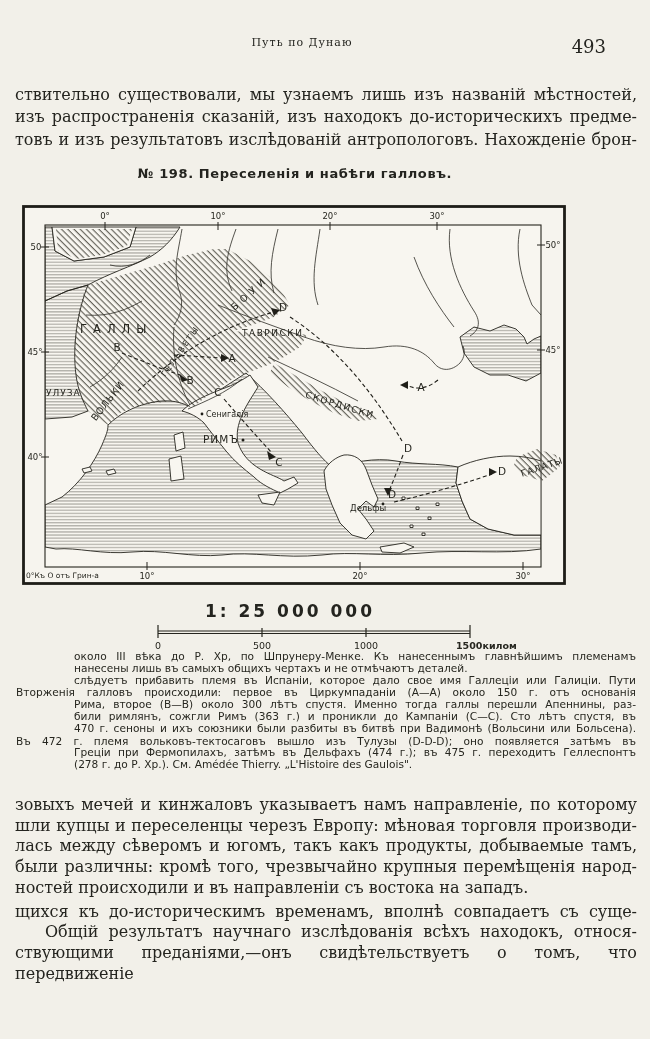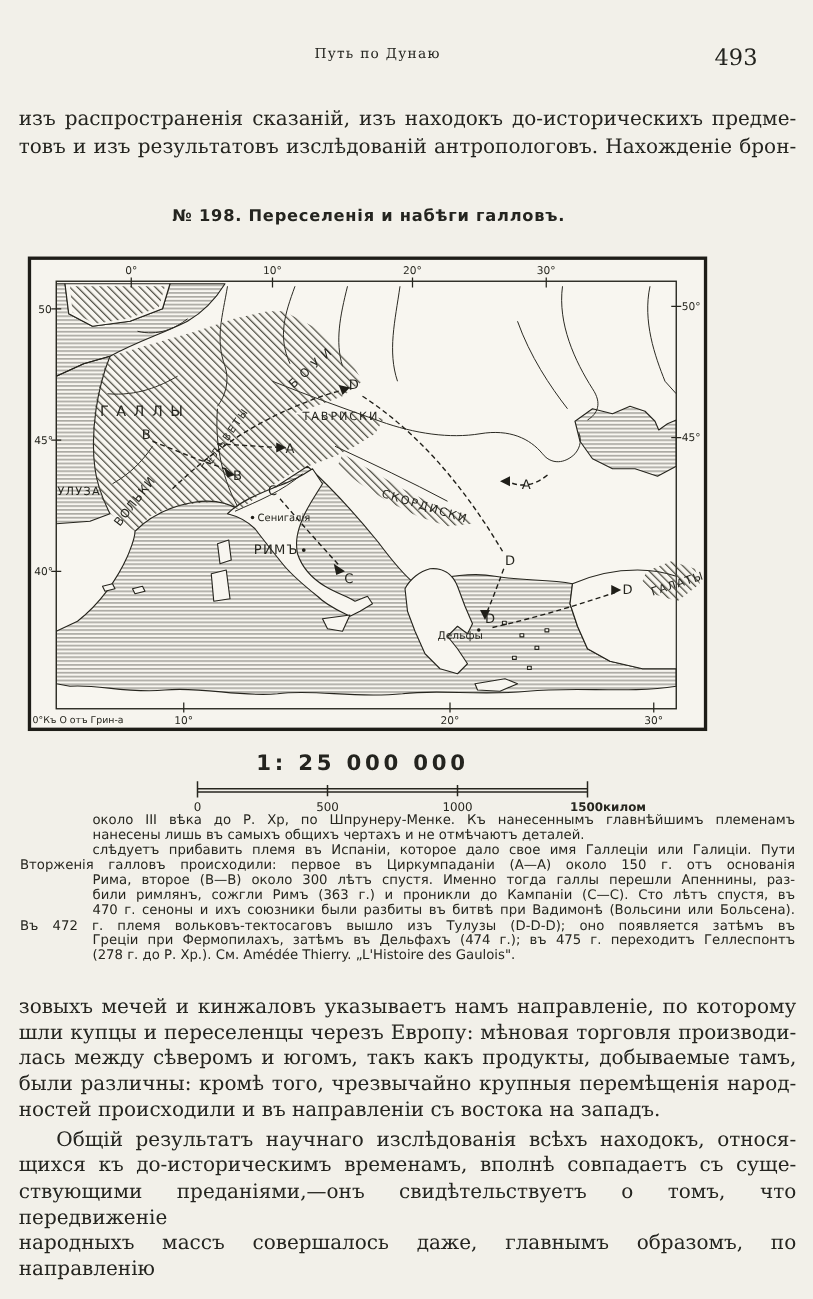--- a/index.html
+++ b/index.html
@@ -36,20 +36,21 @@
   .caption .cap-p{margin:0 0 1px 0;}
   svg text{fill:#26261f;}
 </style>
 </head>
 <body>
 
 <div class="abs running-head">Путь по Дунаю</div>
 <div class="abs page-num">493</div>
 
 <div class="abs bodytext intro">
+    <div class="tline just">ствительно существовали, мы узнаемъ лишь изъ названій мѣстностей,</div>
     <div class="tline just">изъ распространенія сказаній, изъ находокъ до-историческихъ предме-</div>
     <div class="tline just">товъ и изъ результатовъ изслѣдованій антропологовъ. Нахожденіе брон-</div>
   </div>
 
 <div class="abs fig-title">№ 198. Переселенія и набѣги галловъ.</div>
 
 <div class="abs map-wrap">
 <svg width="544" height="380" viewBox="0 0 544 380" xmlns="http://www.w3.org/2000/svg">
   <defs>
     <pattern id="sea" width="6" height="3.1" patternUnits="userSpaceOnUse">
@@ -248,18 +249,17 @@
 
 <div class="abs bodytext outro">
   <div>
       <div class="tline just">зовыхъ мечей и кинжаловъ указываетъ намъ направленіе, по которому</div>
       <div class="tline just">шли купцы и переселенцы черезъ Европу: мѣновая торговля производи-</div>
       <div class="tline just">лась между сѣверомъ и югомъ, такъ какъ продукты, добываемые тамъ,</div>
       <div class="tline just">были различны: кромѣ того, чрезвычайно крупныя перемѣщенія народ-</div>
       <div class="tline">ностей происходили и въ направленіи съ востока на западъ.</div>
     </div>
   <div class="para2">
+      <div class="tline just">щихся къ до-историческимъ временамъ, вполнѣ совпадаетъ съ суще-</div>
       <div class="tline just" style="padding-left: 30px;">Общій результатъ научнаго изслѣдованія всѣхъ находокъ, относя-</div>
-      <div class="tline just">щихся къ до-историческимъ временамъ, вполнѣ совпадаетъ съ суще-</div>
       <div class="tline just">ствующими преданіями,—онъ свидѣтельствуетъ о томъ, что передвиженіе</div>
-      <div class="tline just">народныхъ массъ совершалось даже, главнымъ образомъ, по направленію</div>
     </div>
 </div>
 
 </body></html>

